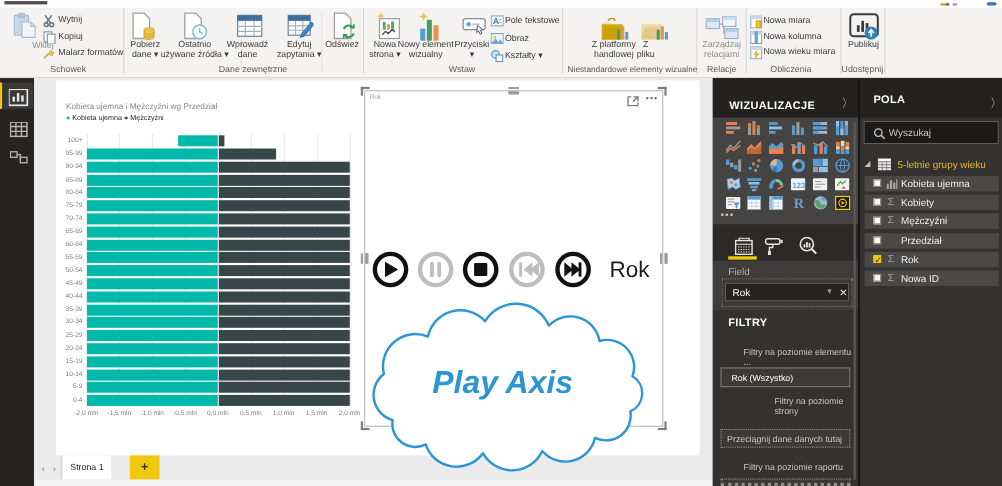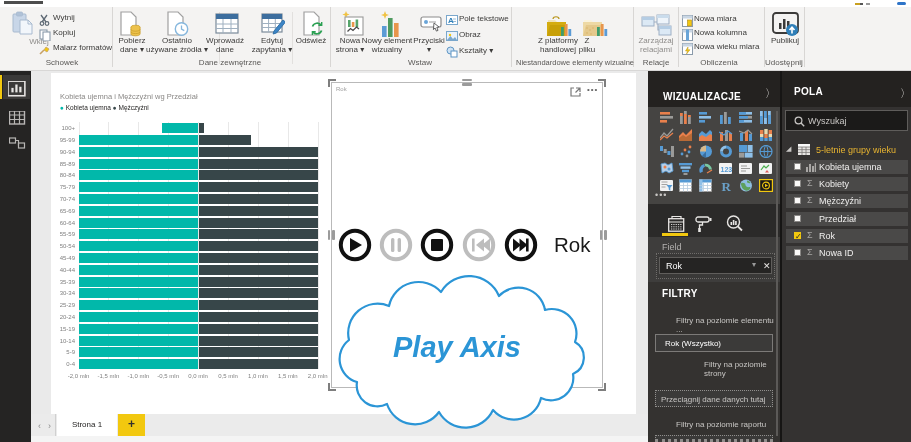--- a/index.html
+++ b/index.html
@@ -396,21 +396,21 @@
       <div class="hbar" style="left:296.5px;top:159px;width:2.5px;height:10px;"></div>
       <div class="hbar" style="left:301px;top:159px;width:2.5px;height:10px;"></div>
       <div class="hbar" style="left:568.5px;top:159px;width:2.5px;height:10px;"></div>
       <div class="hbar" style="left:573px;top:159px;width:2.5px;height:10px;"></div>
     </div>
 
   <div class="abs" id="tabbar">
     <div class="abs" style="left:7px;top:7px;font-size:9px;color:#888;">‹</div>
     <div class="abs" style="left:17px;top:7px;font-size:9px;color:#888;">›</div>
     <div class="abs" style="left:24px;top:0;width:1px;height:22px;background:#d0d0d0;"></div>
-    <div class="abs" style="left:26px;top:0;width:60px;height:22px;background:#ffffff;text-align:center;font-size:8px;color:#252423;line-height:22px;">Strona 1</div>
+    <div class="abs" style="left:26px;top:0;width:44px;height:22px;background:#ffffff;text-align:center;font-size:8px;color:#252423;line-height:22px;">Strona 1</div>
     <div class="abs" style="left:87px;top:0;width:27px;height:22px;background:#f2c80f;color:#33312f;text-align:center;font-size:12px;font-weight:bold;line-height:21px;">+</div>
   </div>
   <div class="abs" id="tabbar2"></div>
 </div>
 
 <div class="abs" id="vizpanel">
   <div class="abs" style="left:0;top:0;width:132px;height:36px;background:#242220;"></div>
   <div class="abs" style="left:0;top:36px;width:132px;height:97px;background:#454442;"></div>
   <div class="abs" style="left:0;top:133px;width:132px;height:33px;background:#2b2a29;"></div>
   <div class="abs" style="left:0;top:166px;width:132px;height:45px;background:#3e3d3c;"></div>

